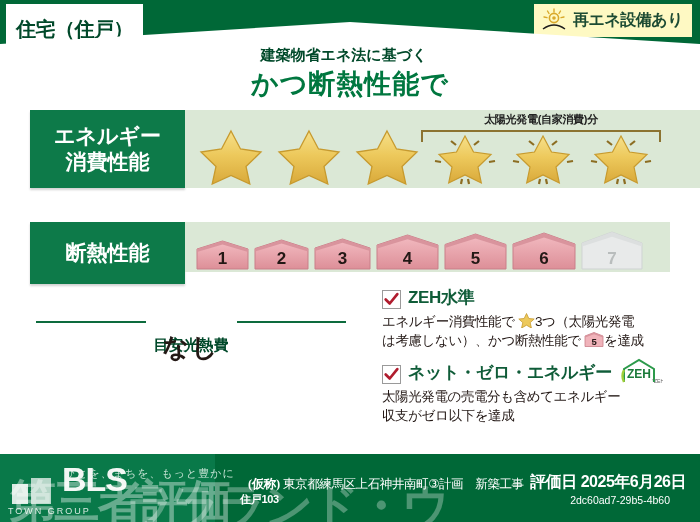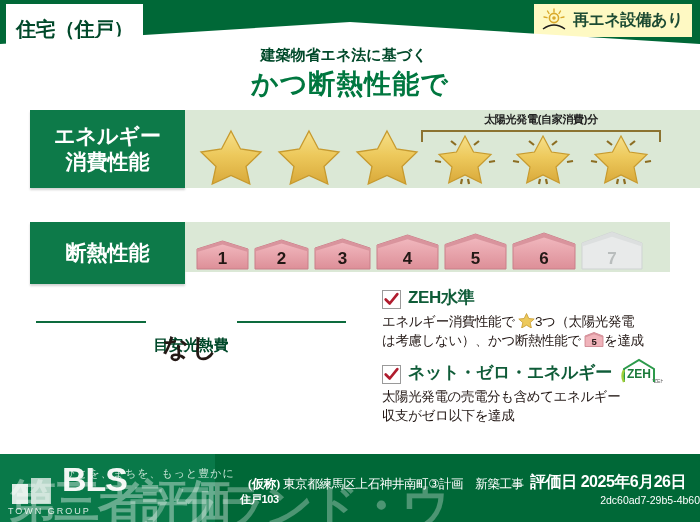--- a/index.html
+++ b/index.html
@@ -156,21 +156,21 @@
   }
   .f-kasho{
     position:absolute;left:248px;top:22px;
     font-size:12.5px;font-weight:bold;letter-spacing:-0.4px;font-family:Liberation Serif, serif;
   }
   .f-date{
     position:absolute;right:14px;top:18px;
     font-size:16px;font-weight:bold;letter-spacing:-0.5px;white-space:nowrap;
   }
   .f-id{
-    position:absolute;right:0;top:40px;
+    position:absolute;right:30px;top:40px;
     font-size:10.5px;letter-spacing:0px;white-space:nowrap;
   }
 
   
   .brand{
     position:absolute;left:0;bottom:0;width:215px;height:68px;
     background:#0a7a4a;opacity:.95;
   }
   .brand-tag{
     position:absolute;left:64px;top:12px;

